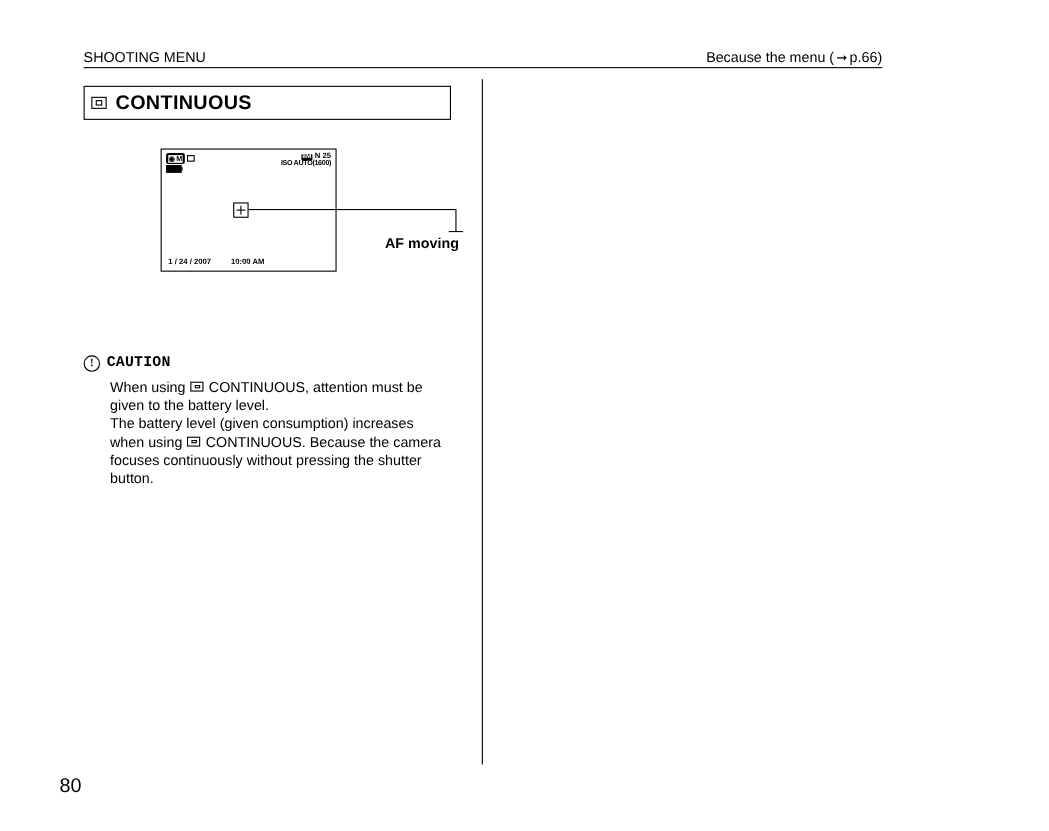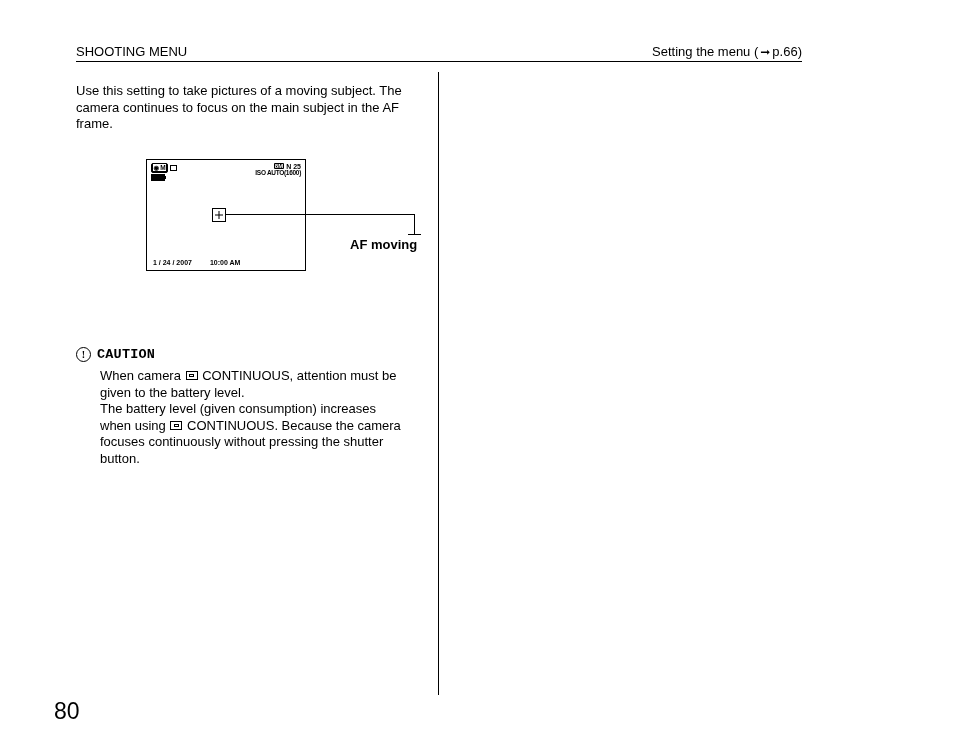--- a/index.html
+++ b/index.html
@@ -38,40 +38,45 @@
   .callout-h{position:absolute;top:55px;left:80px;width:188px;height:1px;background:#000;}
   .callout-v{position:absolute;top:55px;left:268px;width:1px;height:20px;background:#000;}
   .callout-foot{position:absolute;top:75px;left:262px;width:13px;height:1px;background:#000;}
   .af-label{position:absolute;top:78px;left:204px;font-size:13px;font-weight:bold;}
   .caution-row{margin-top:48px;display:flex;align-items:center;gap:6px;}
   .caution-icon{width:15px;height:15px;border:1.5px solid #000;border-radius:50%;display:flex;align-items:center;justify-content:center;font-size:10px;font-weight:bold;font-family:serif;}
   .caution-title{font-weight:900;font-size:13.5px;letter-spacing:0.2px;font-family:Liberation Mono, monospace;}
   .caution-body{margin-top:6px;margin-left:24px;font-size:13px;line-height:1.28;}
   .inline-icon{display:inline-flex;width:12px;height:9px;border:1.2px solid #000;align-items:center;justify-content:center;vertical-align:middle;margin:0 1px;position:relative;top:-1px;}
   .inline-icon .inner{width:5px;height:3.5px;border:1px solid #000;}
-  .page-number{position:absolute;bottom:30px;left:54px;font-size:23px;margin-top:28px;}
+  .page-number{position:absolute;bottom:30px;left:54px;font-size:18px;margin-top:28px;}
 </style>
 </head>
 <body>
 
 <div class="page">
   <div class="header">
     <div class="header-left">SHOOTING MENU</div>
     <div class="header-right">
-      <span>Setting the menu (</span>
+      <span>Because the menu (</span>
         <span class="arrow-right">➞</span>
         <span>p.66)</span>
     </div>
   </div>
 
   <div class="columns">
     <div class="col-left">
 
+      <div class="section-title-box">
+        <span class="section-title-icon">
+            <span class="inner"></span>
+          </span>
+        <span class="section-title-text">CONTINUOUS</span>
+      </div>
 
-      <p class="body-para">Use this setting to take pictures of a moving subject. The camera continues to focus on the main subject in the AF frame.</p>
 
       <div class="lcd-block">
         <div class="lcd">
           <div class="lcd-top-left">
             <span class="mode-badge"><span>◉</span><span>M</span></span>
             <span class="tiny-rect"></span>
           </div>
           <div class="battery"></div>
           <div class="lcd-top-right">
             <div class="tr-line1">
@@ -96,21 +101,21 @@
         <div class="af-label">AF moving</div>
       </div>
 
       <div class="caution-row">
         <span class="caution-icon">
             <span>!</span>
           </span>
         <span class="caution-title">CAUTION</span>
       </div>
       <div class="caution-body">
-        <span>When camera </span><span class="inline-icon">
+        <span>When using </span><span class="inline-icon">
             <span class="inner"></span>
           </span><span> CONTINUOUS, attention must be given to the battery level.</span><br>
         <span>The battery level (given consumption) increases when using </span><span class="inline-icon">
             <span class="inner"></span>
           </span><span> CONTINUOUS. Because the camera focuses continuously without pressing the shutter button.</span>
       </div>
 
     </div>
     <div class="col-right"></div>
   </div>

